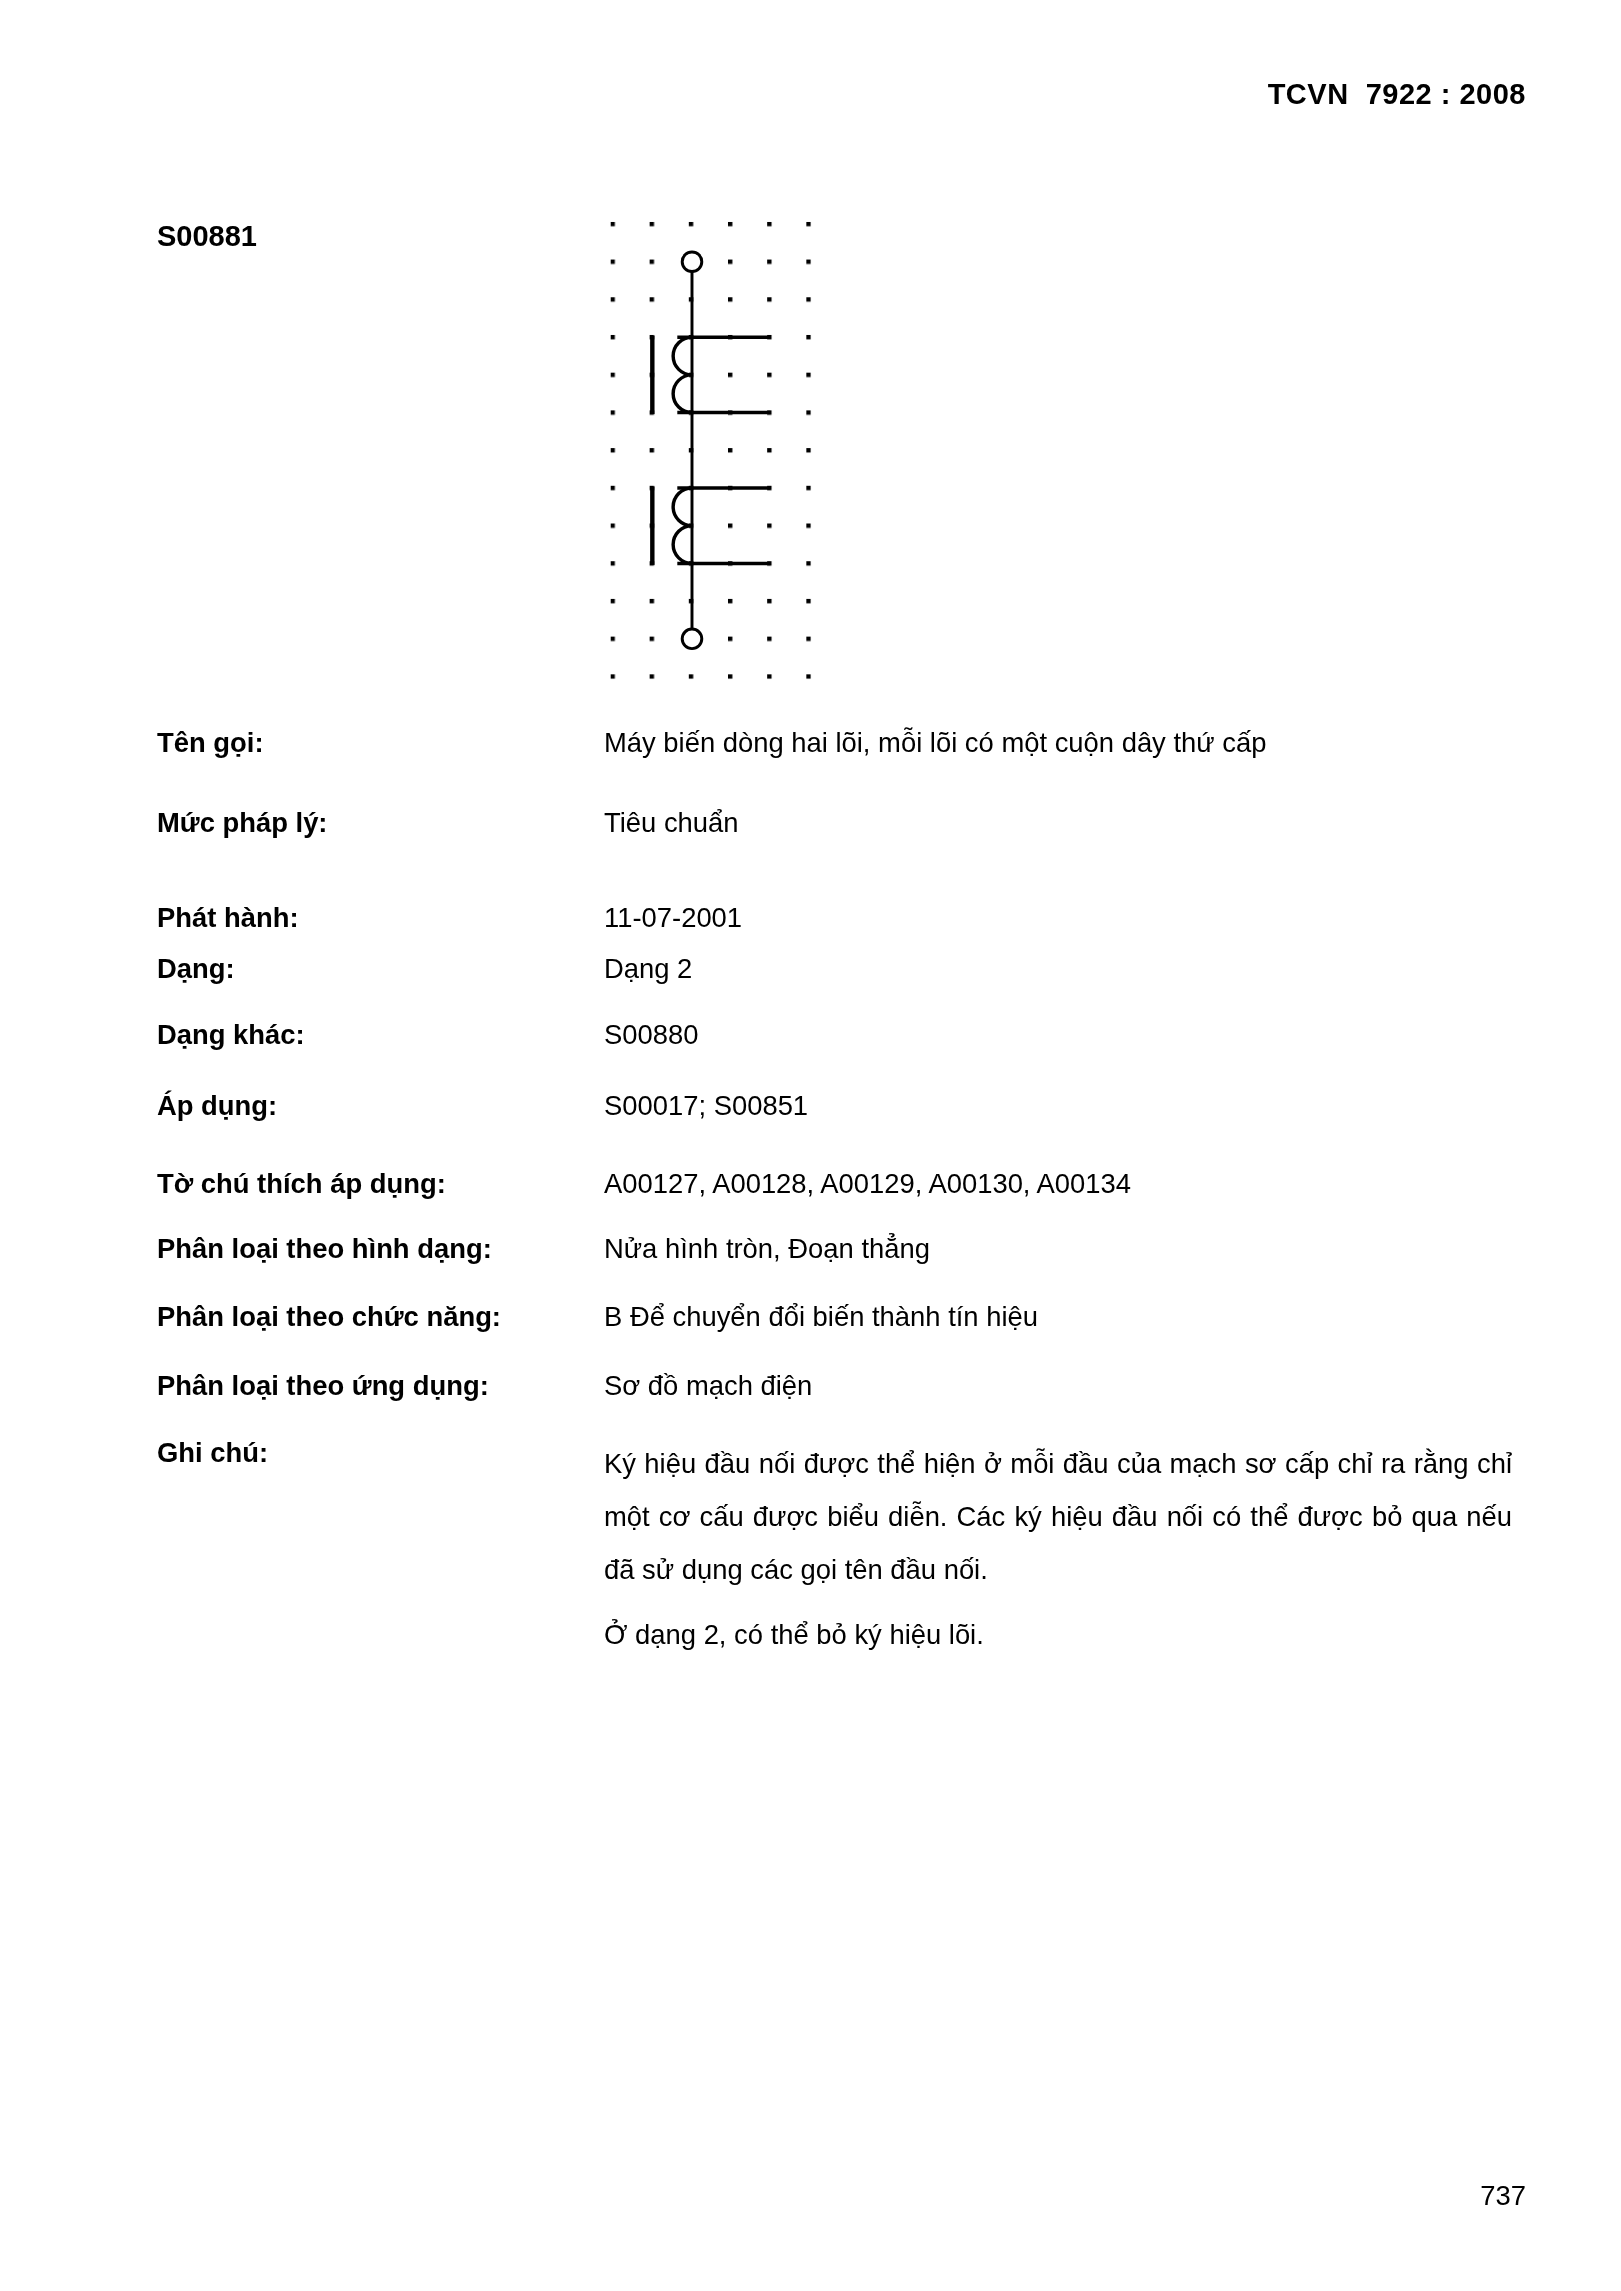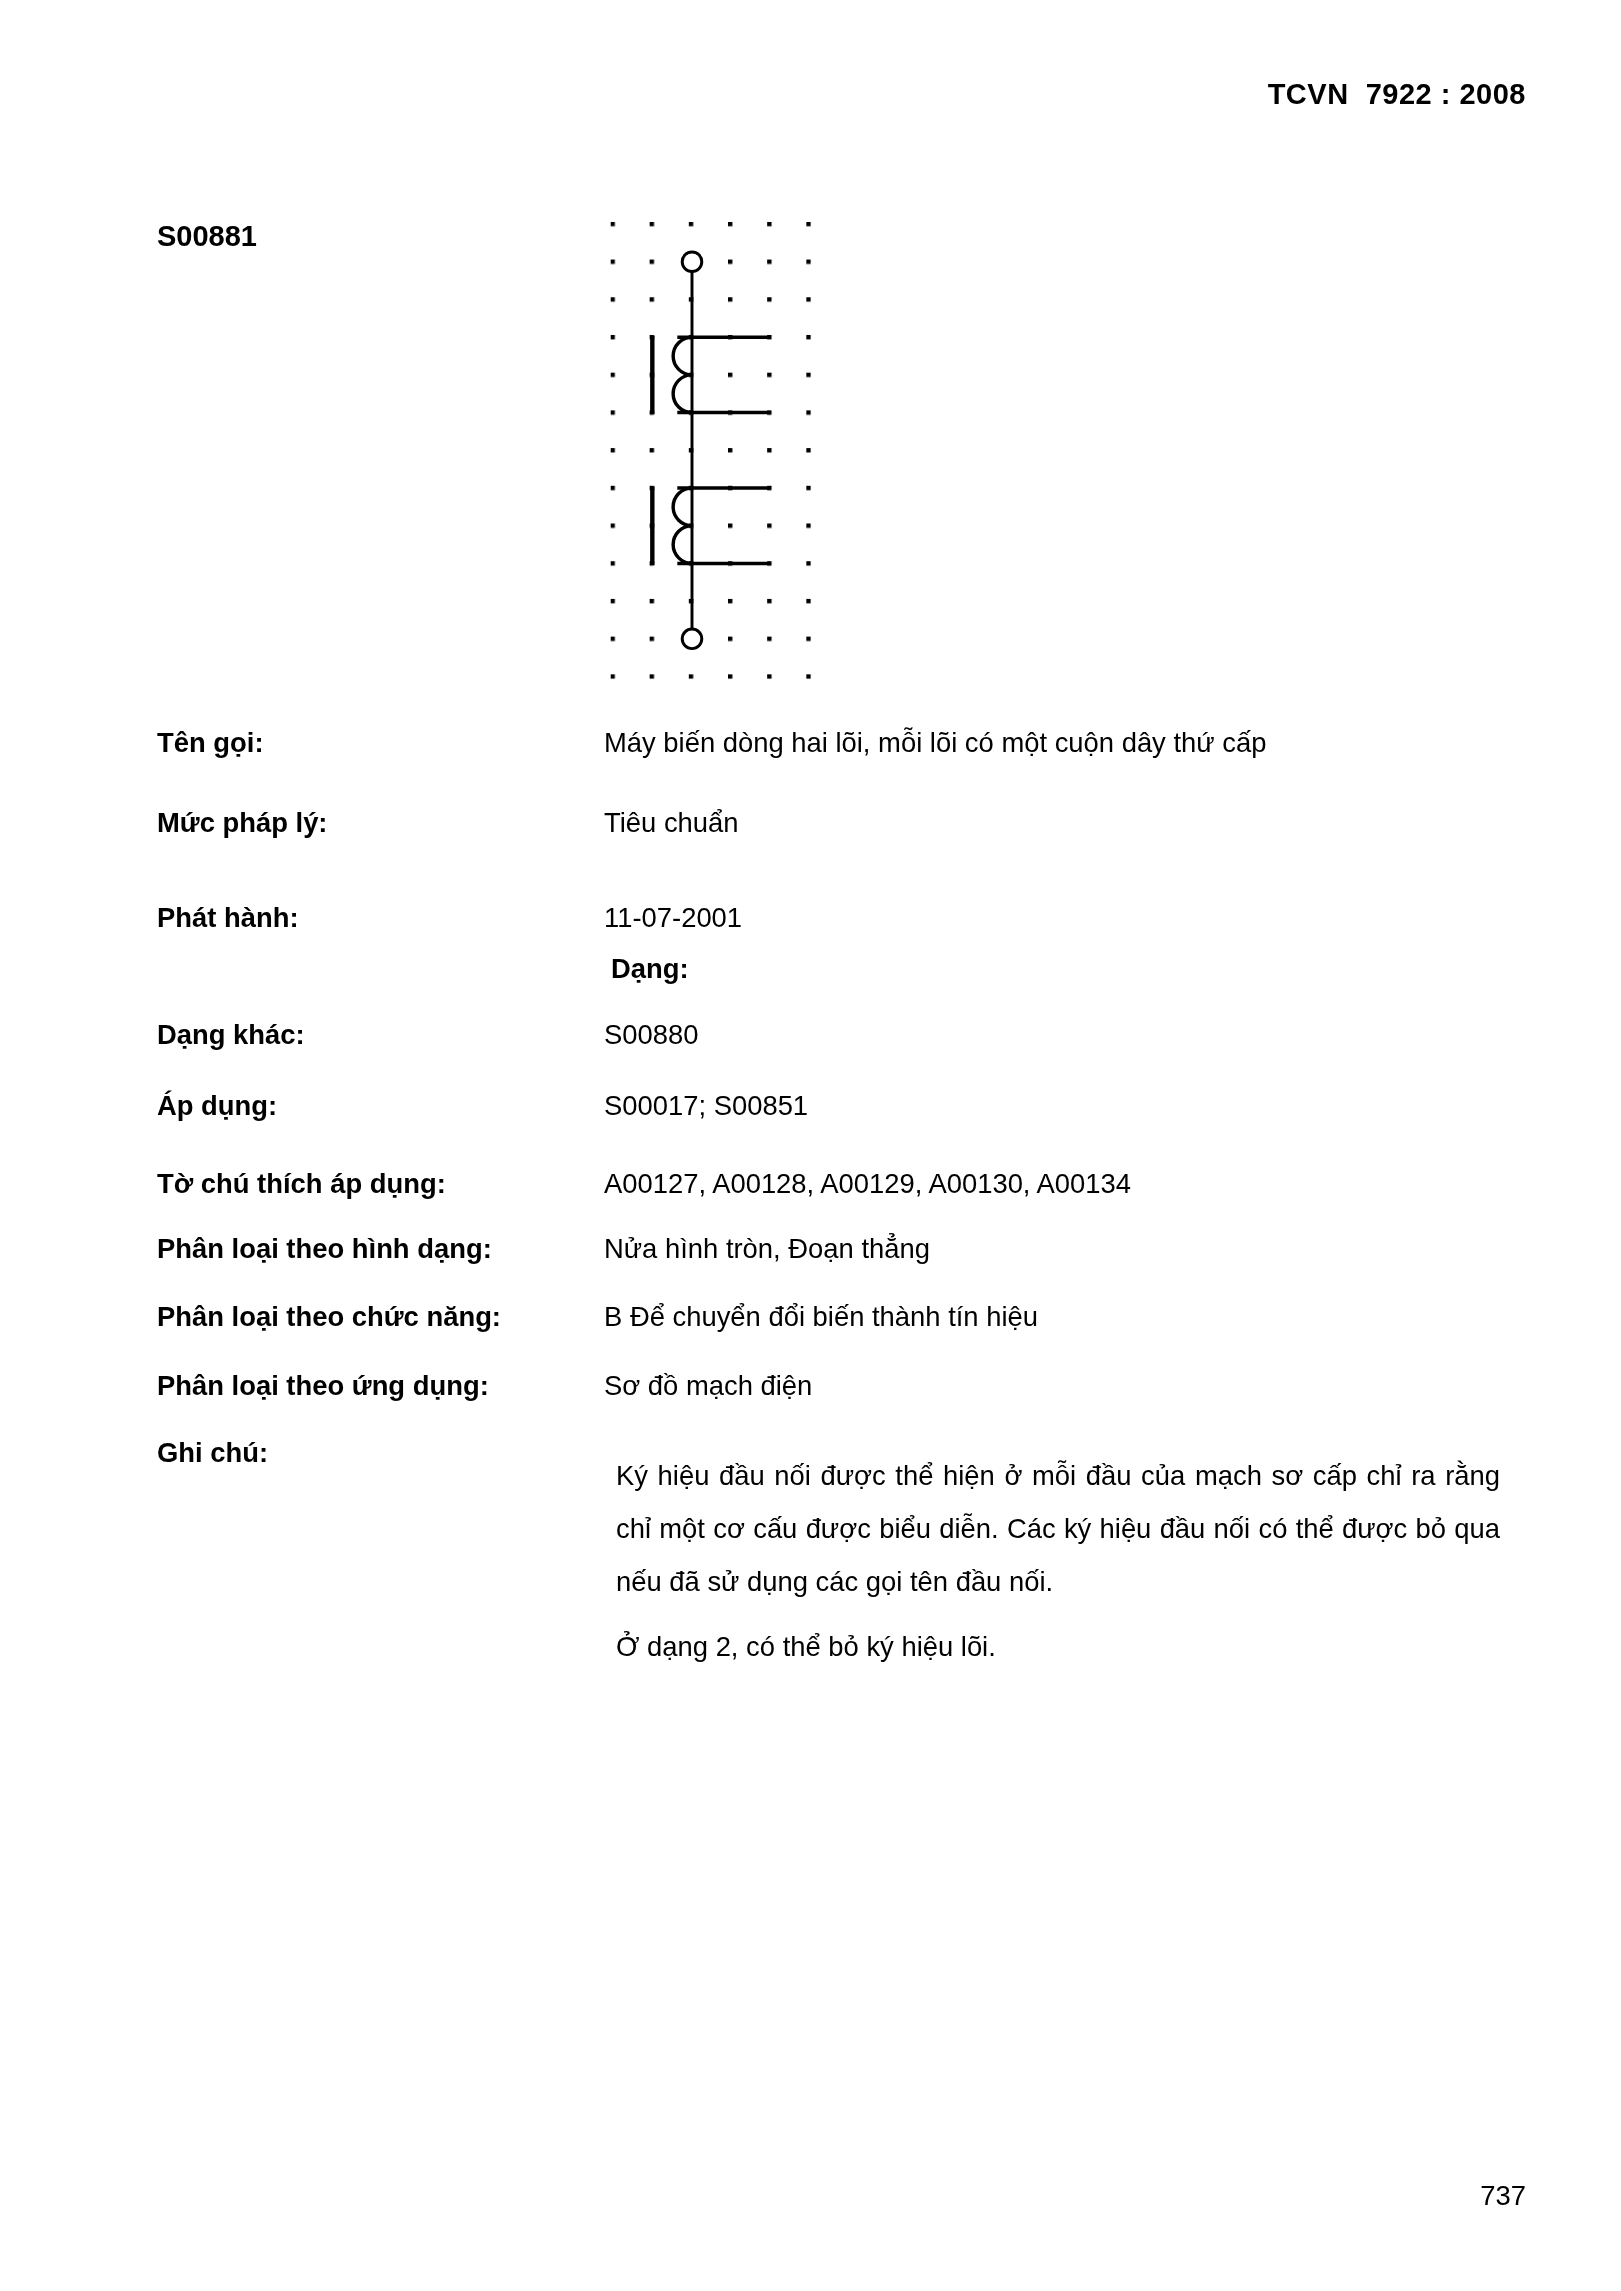--- a/index.html
+++ b/index.html
@@ -32,21 +32,21 @@
     display: flex; align-items: flex-start; justify-content: center;
   }
   .field-label {
     flex: none; width: 447px;
     font-size: 27.4px; font-weight: bold; line-height: 1.2;
   }
   .field-value {
     flex: 1; font-size: 27.4px; line-height: 1.2;
   }
   .field-row.note .field-value p {
-    margin: 12px; line-height: 53px; text-align: justify;
+    margin: 0; line-height: 53px; text-align: justify;
   }
   .field-row.note .field-value p + p {
     margin-top: 11.8px; text-align: left;
   }
 
   .page-number {
     position: absolute; top: 2180px; right: 95px;
     font-size: 27.4px;
   }
 </style>
@@ -96,20 +96,21 @@
     <div class="field-value">Tiêu chuẩn</div>
   </div>
 
   <div class="field-row" style="top:902px">
     <div class="field-label">Phát hành:</div>
     <div class="field-value">11-07-2001</div>
   </div>
 
   <div class="field-row" style="top:953px">
     <div class="field-label">Dạng:</div>
+    <div class="field-value">Dạng 2</div>
   </div>
 
   <div class="field-row" style="top:1019px">
     <div class="field-label">Dạng khác:</div>
     <div class="field-value">S00880</div>
   </div>
 
   <div class="field-row" style="top:1090px">
     <div class="field-label">Áp dụng:</div>
     <div class="field-value">S00017; S00851</div>

